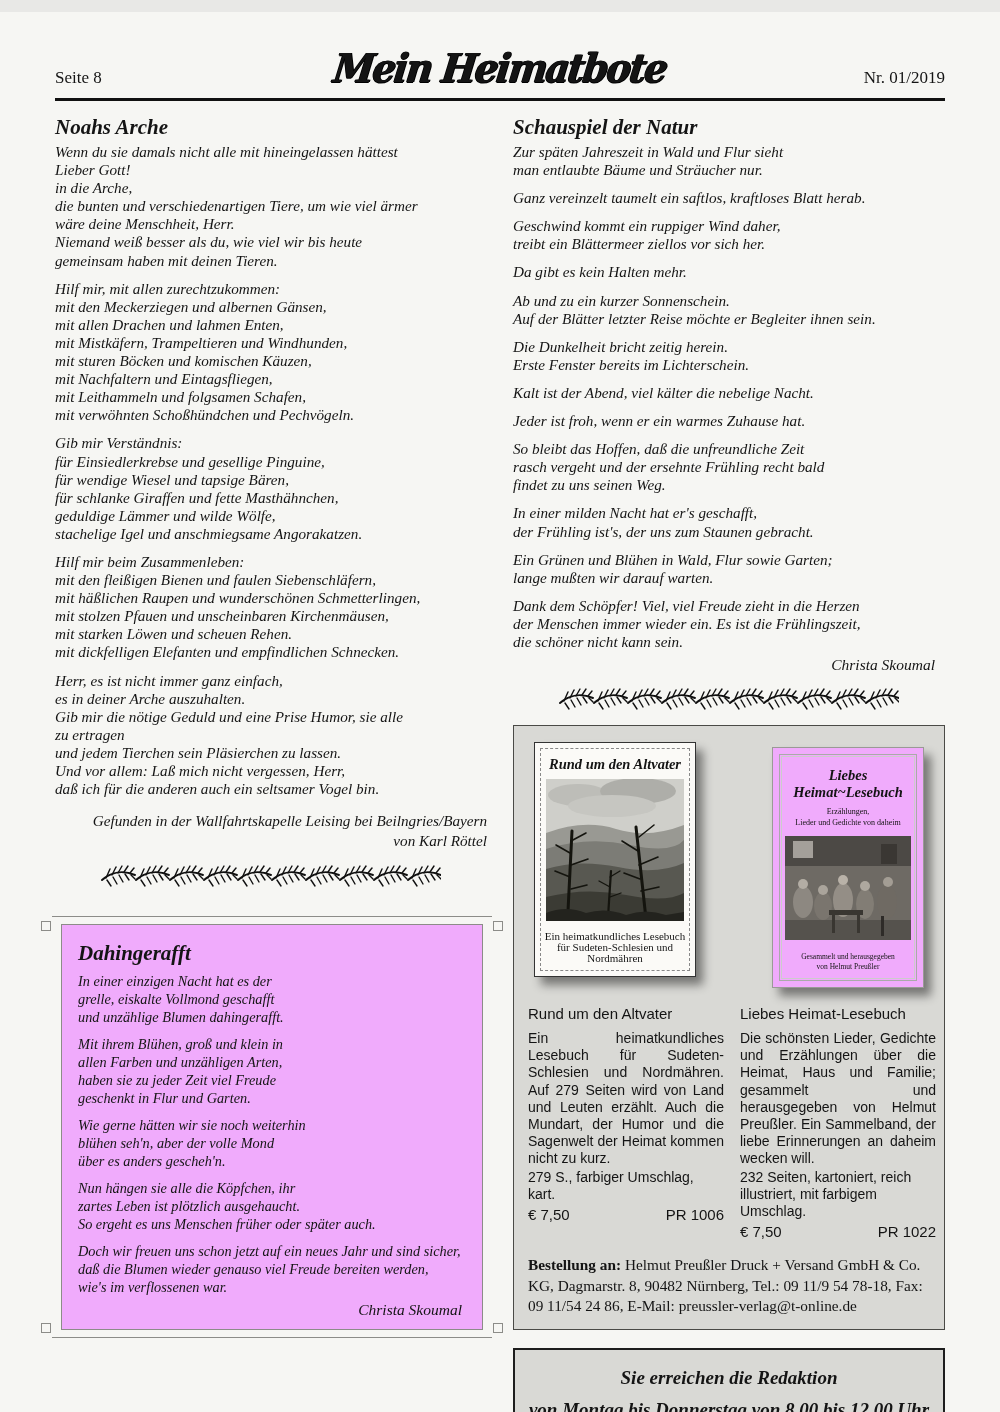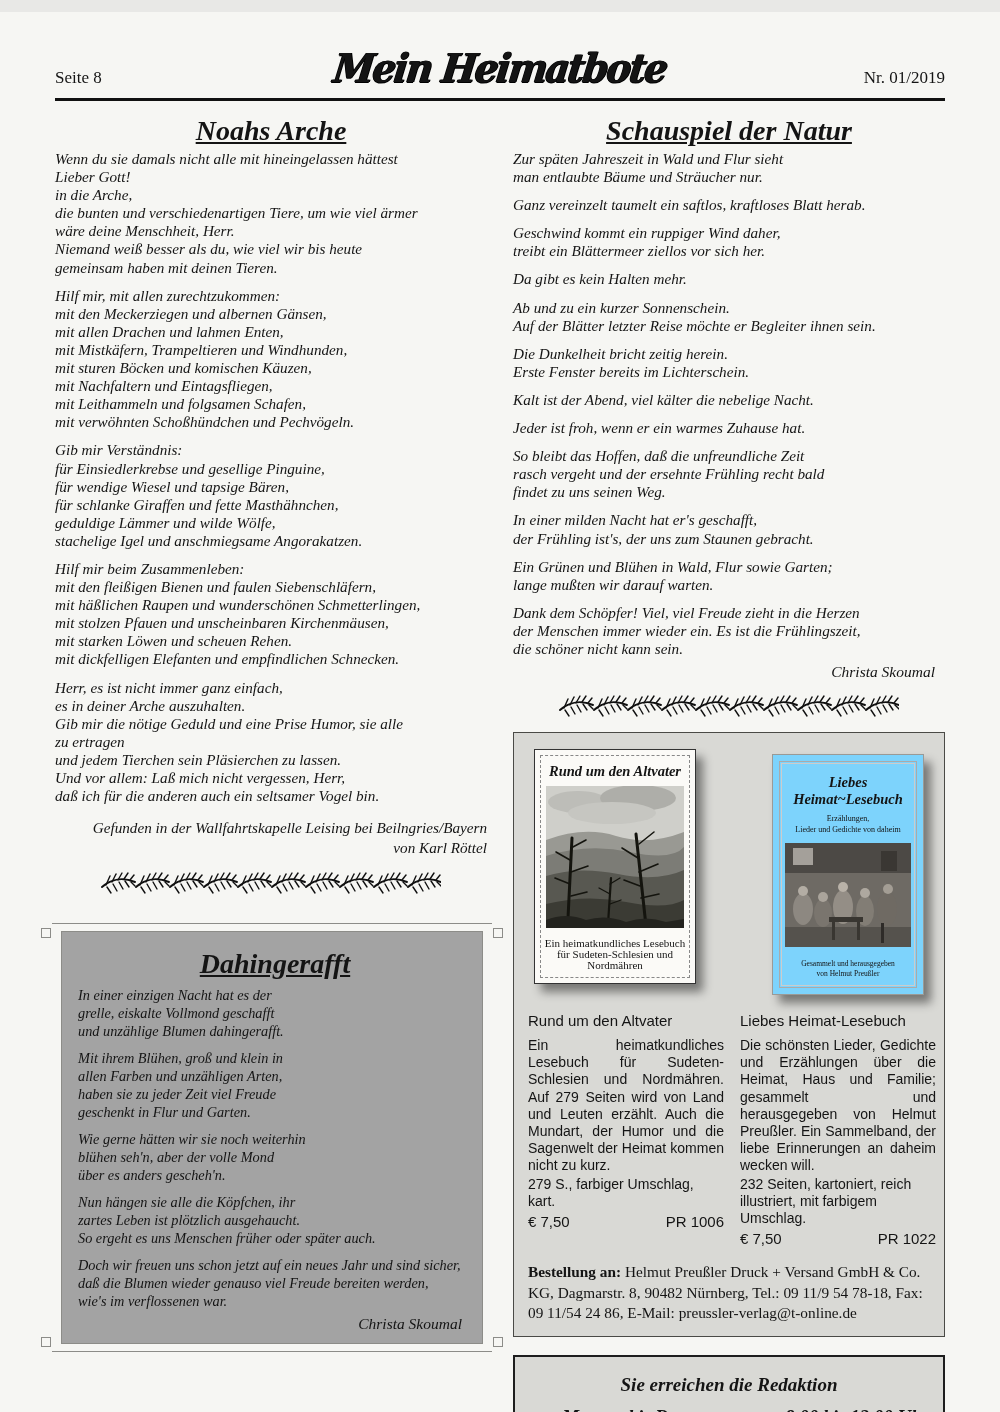--- a/index.html
+++ b/index.html
@@ -19,49 +19,49 @@
     transform: translateX(-50%) skewX(-7deg) scaleY(1.08);
     font-family: "DejaVu Serif", serif; font-weight: 900; font-style: italic;
     font-size: 37px; letter-spacing: -2px; white-space: nowrap;
     text-shadow: 1px 0 #000, -0.6px 0 #000, 0 0.6px #000;
   }
   .rule { height: 3px; background: #111; margin-top: 8px; }
   
   .cols { display: flex; gap: 26px; margin-top: 8px; }
   .col-l { width: 432px; flex: none; }
   .col-r { width: 432px; flex: none; }
-  .art-title { font-size: 28px; font-weight: bold; font-style: italic; text-align: center; margin: 6px 0 3px; text-decoration: underline; }
+  .art-title { font-size: 21px; font-weight: bold; font-style: italic; text-align: left; margin: 6px 0 3px; }
   .art-sub   { font-size: 16.5px; font-weight: bold; text-align: center; margin-bottom: 5px; }
   .poem .pline { font-style: italic; font-size: 15.2px; line-height: 18.1px; }
   .poem .stanza-gap { height: 10px; }
   .attrib { text-align: right; font-style: italic; font-size: 15.2px; line-height: 20px; margin-top: 13px; }
   .sig { text-align: right; font-style: italic; font-size: 15.5px; margin-top: 5px; padding-right: 10px; }
   .garland { text-align: center; margin: 11px 0 6px; }
   
   .dbox {
-    position: relative; margin: 32px 4px 0 6px; background: #a3a3a3;
+    position: relative; margin: 32px 4px 0 6px; background: #f0abfc;
     border: 1px solid #8c8c88; padding: 14px 10px 10px 16px;
   }
   .dbox .oline { position:absolute; left:-10px; right:-10px; border-top:1.5px solid #8c8c88; }
   .dbox .oline.t { top:-9px; } .dbox .oline.b { bottom:-9px; }
   .corn { position:absolute; width:10px; height:10px; border:1.5px solid #8c8c88; background:#f6f6f3; }
   .corn.tl { top:-4px; left:-21px; }  .corn.tr { top:-4px; right:-21px; }
   .corn.bl { bottom:-4px; left:-21px; } .corn.br { bottom:-4px; right:-21px; }
   .dbox .art-title { margin: 2px 0 6px; }
   .dbox .pline { font-size: 14.3px; line-height: 18px; }
   .dbox .stanza-gap { height: 9px; }
   
   .bookbox { background:#d9d9d5; border:1.5px solid #4a4a46; margin-top: 10px; padding: 16px 12px 12px; }
   .covers { display:flex; justify-content:space-between; padding: 0 8px; align-items: flex-start; }
   .cover { box-shadow: 7px 8px 9px rgba(0,0,0,.45); }
   .cov1 { width: 162px; background:#fbfaf7; border:1px solid #333; padding: 5px; }
   .cov1-in { border:1px dashed #888; padding: 7px 3px 6px; text-align:center; }
   .cov1-title { font-style: italic; font-weight: bold; font-size: 14.5px; margin-bottom: 6px; }
   .cov1-cap { font-size: 11px; line-height: 11px; margin-top: 6px; }
-  .cov2 { width: 152px; background:#7dd3fc; border:1px solid #9a9a96; padding: 6px; margin-top: 5px; }
+  .cov2 { width: 152px; background:#f0abfc; border:1px solid #9a9a96; padding: 6px; margin-top: 5px; }
   .cov2-in { border:1px solid #aaa; outline:1px solid #ccc; outline-offset:-3px; padding: 12px 4px 8px; text-align:center; }
   .cov2-title { font-style: italic; font-weight: bold; font-size: 14.5px; line-height: 16.5px; }
   .cov2-sub { font-size: 8px; line-height: 10.5px; margin: 7px 0 8px; }
   .cov2-cap { font-size: 7.5px; line-height: 10px; margin-top: 8px; }
   .descrow { display:flex; gap: 16px; margin-top: 17px; padding: 0 2px; font-family:"Liberation Sans", sans-serif; }
   .desc { width: 196px; flex:none; }
   .bh { font-size: 15px; margin-bottom: 8px; }
   .desc p { font-size: 14px; line-height: 17.2px; text-align: justify; }
   .spec { font-size: 14px; line-height: 17.2px; margin-top: 1px; }
   .pricerow { display:flex; justify-content:space-between; font-size: 15px; margin-top: 3px; }

